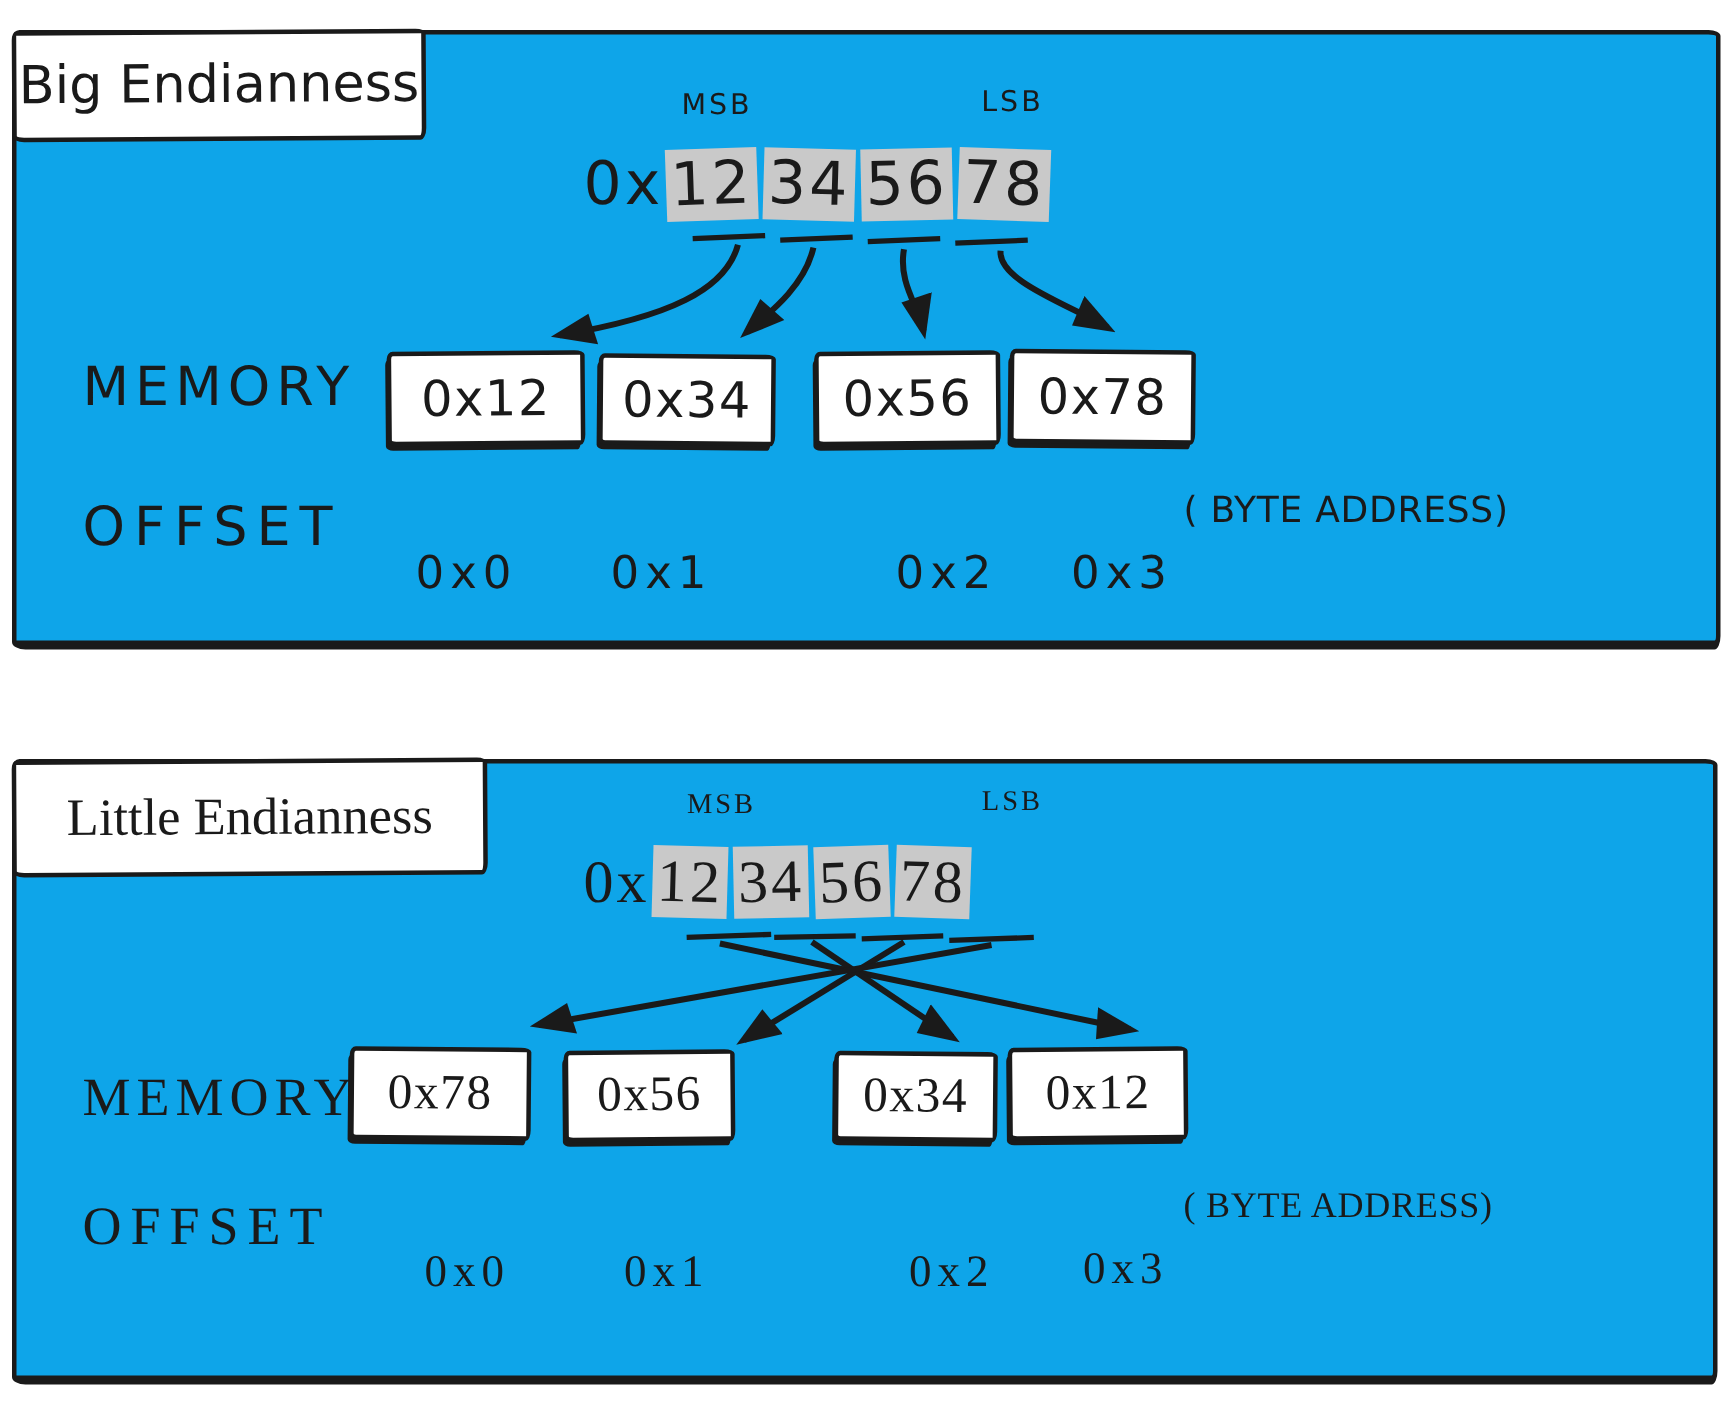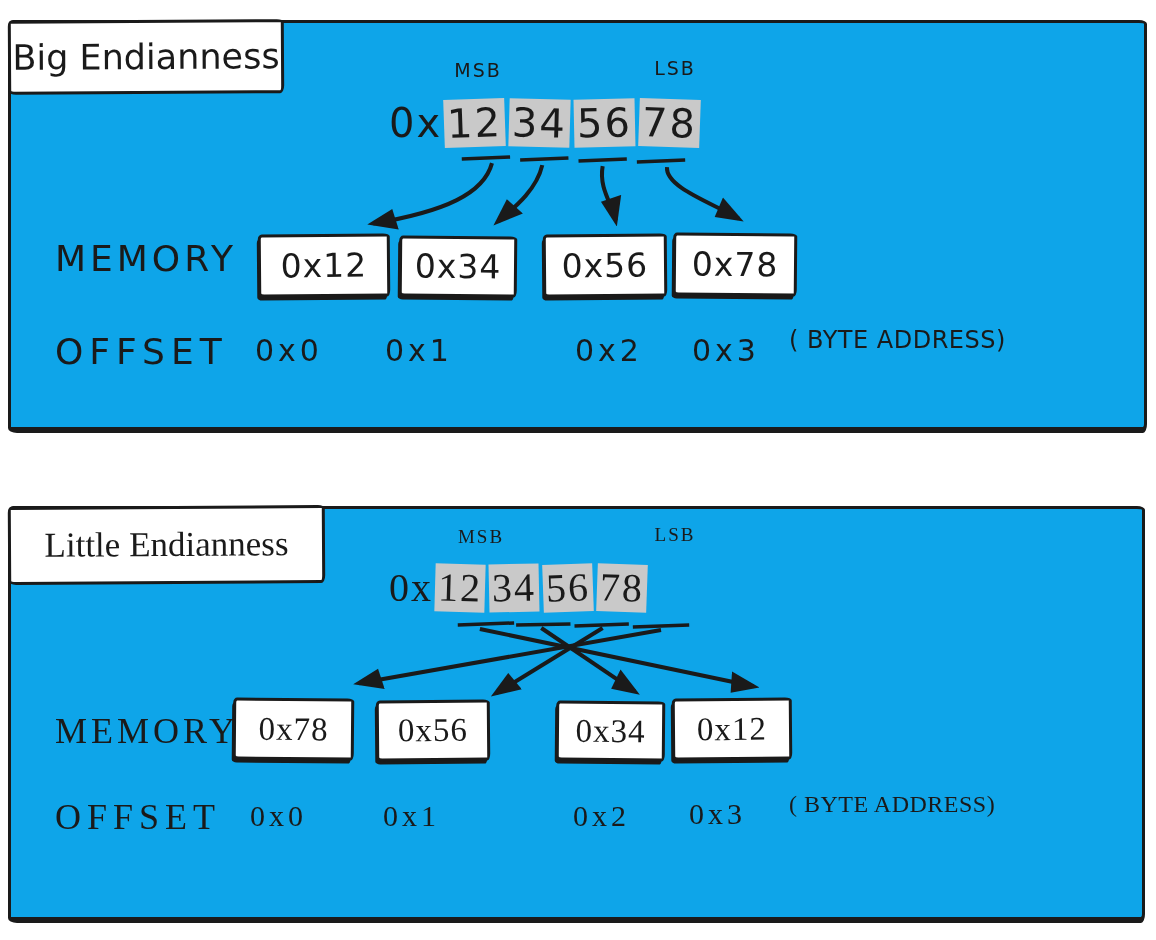--- a/index.html
+++ b/index.html
@@ -37,21 +37,21 @@
   .membox{
     position:absolute;background:#fff;
     border:3.5px solid #1a1a1a;
     border-radius:4px 7px 3px 6px / 5px 3px 7px 4px;
     box-shadow:-2px 4px 0 -1px #1a1a1a;
     display:flex;align-items:center;justify-content:center;
     font-size:33px;letter-spacing:1px;
   }
   .membox.rA{transform:rotate(-0.5deg);}
   .membox.rB{transform:rotate(0.5deg);}
-  .offset-val{position:absolute;width:90px;text-align:left;font-size:30px;line-height:1;letter-spacing:4px;}
+  .offset-val{position:absolute;width:90px;text-align:right;font-size:30px;line-height:1;letter-spacing:4px;margin-top:32px;}
   .note{position:absolute;font-size:24px;line-height:1.1;letter-spacing:0.5px;white-space:nowrap;}
   svg.arrows{position:absolute;left:0;top:0;width:100%;height:100%;pointer-events:none;}
 </style>
 </head>
 <body>
 
 <div class="panel" id="panel-big">
   <div class="titlebox">
     <span>Big Endianness</span>
   </div>

